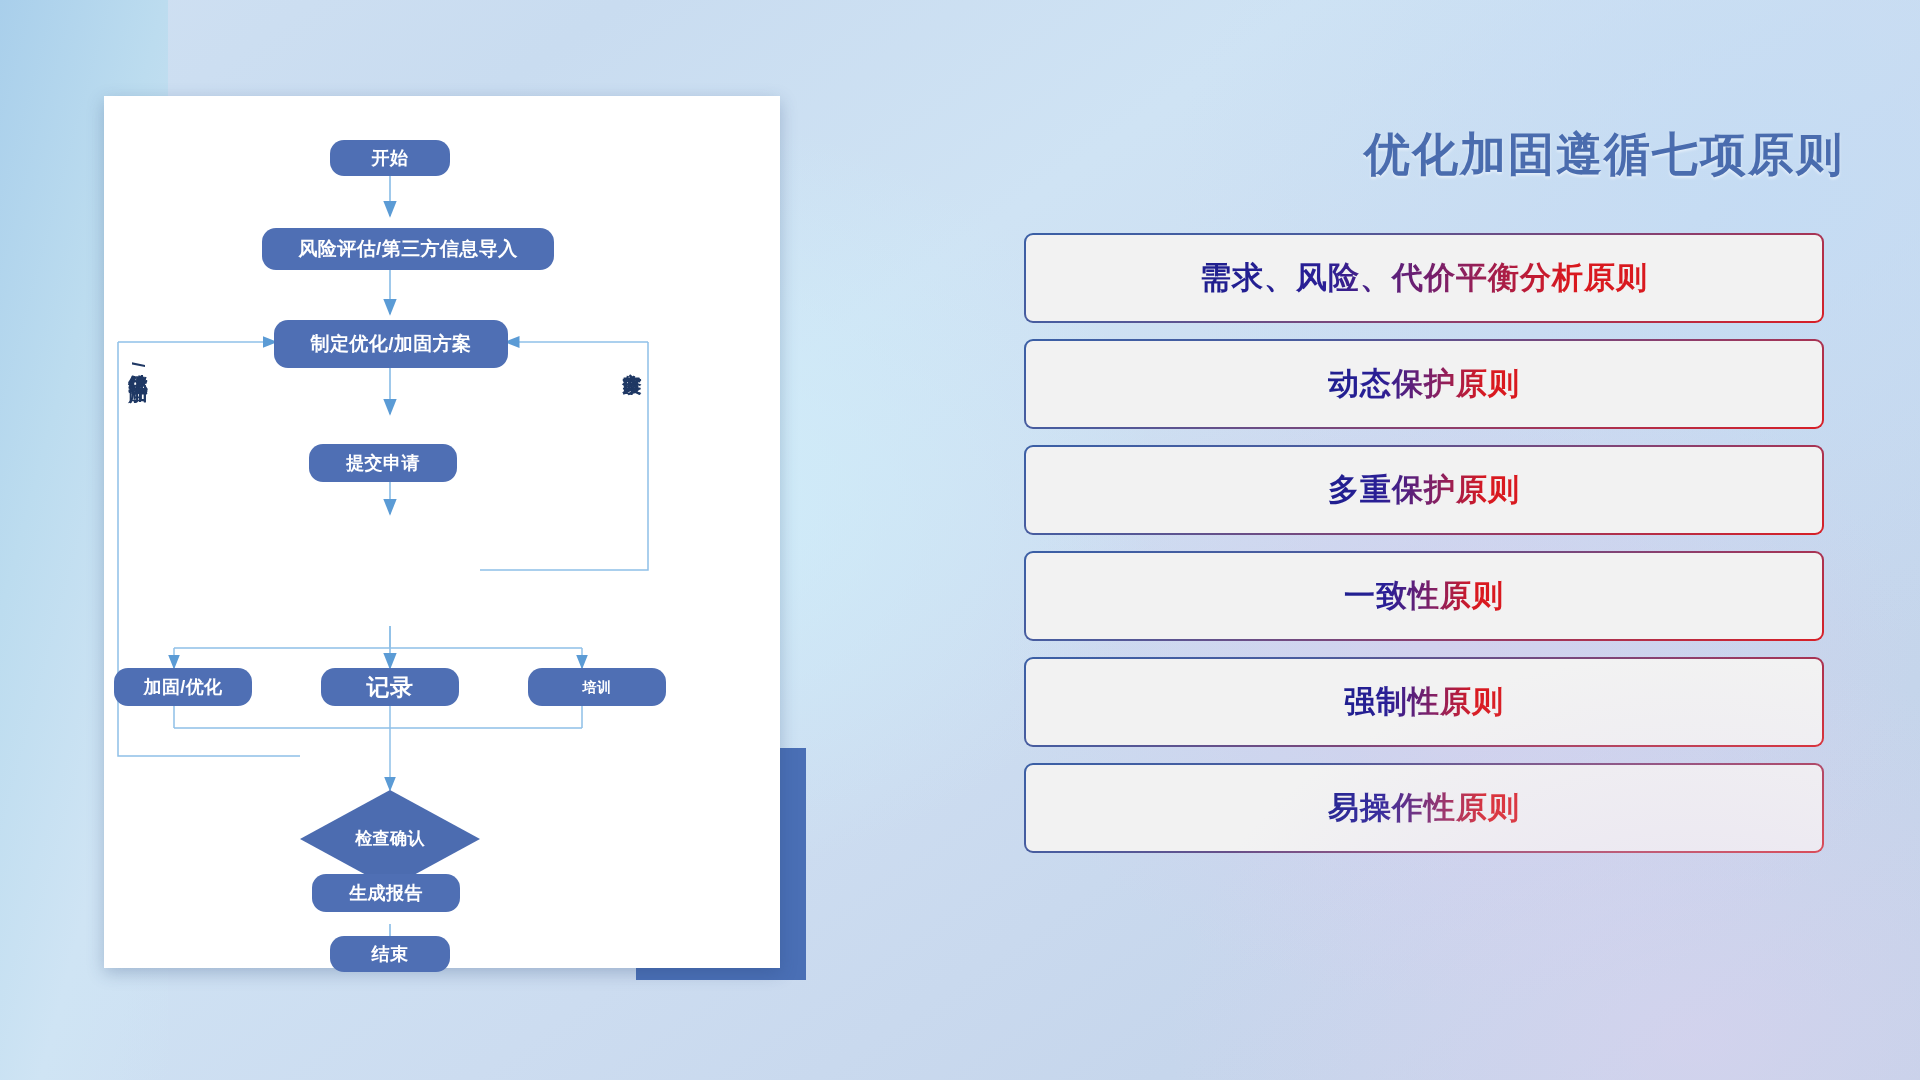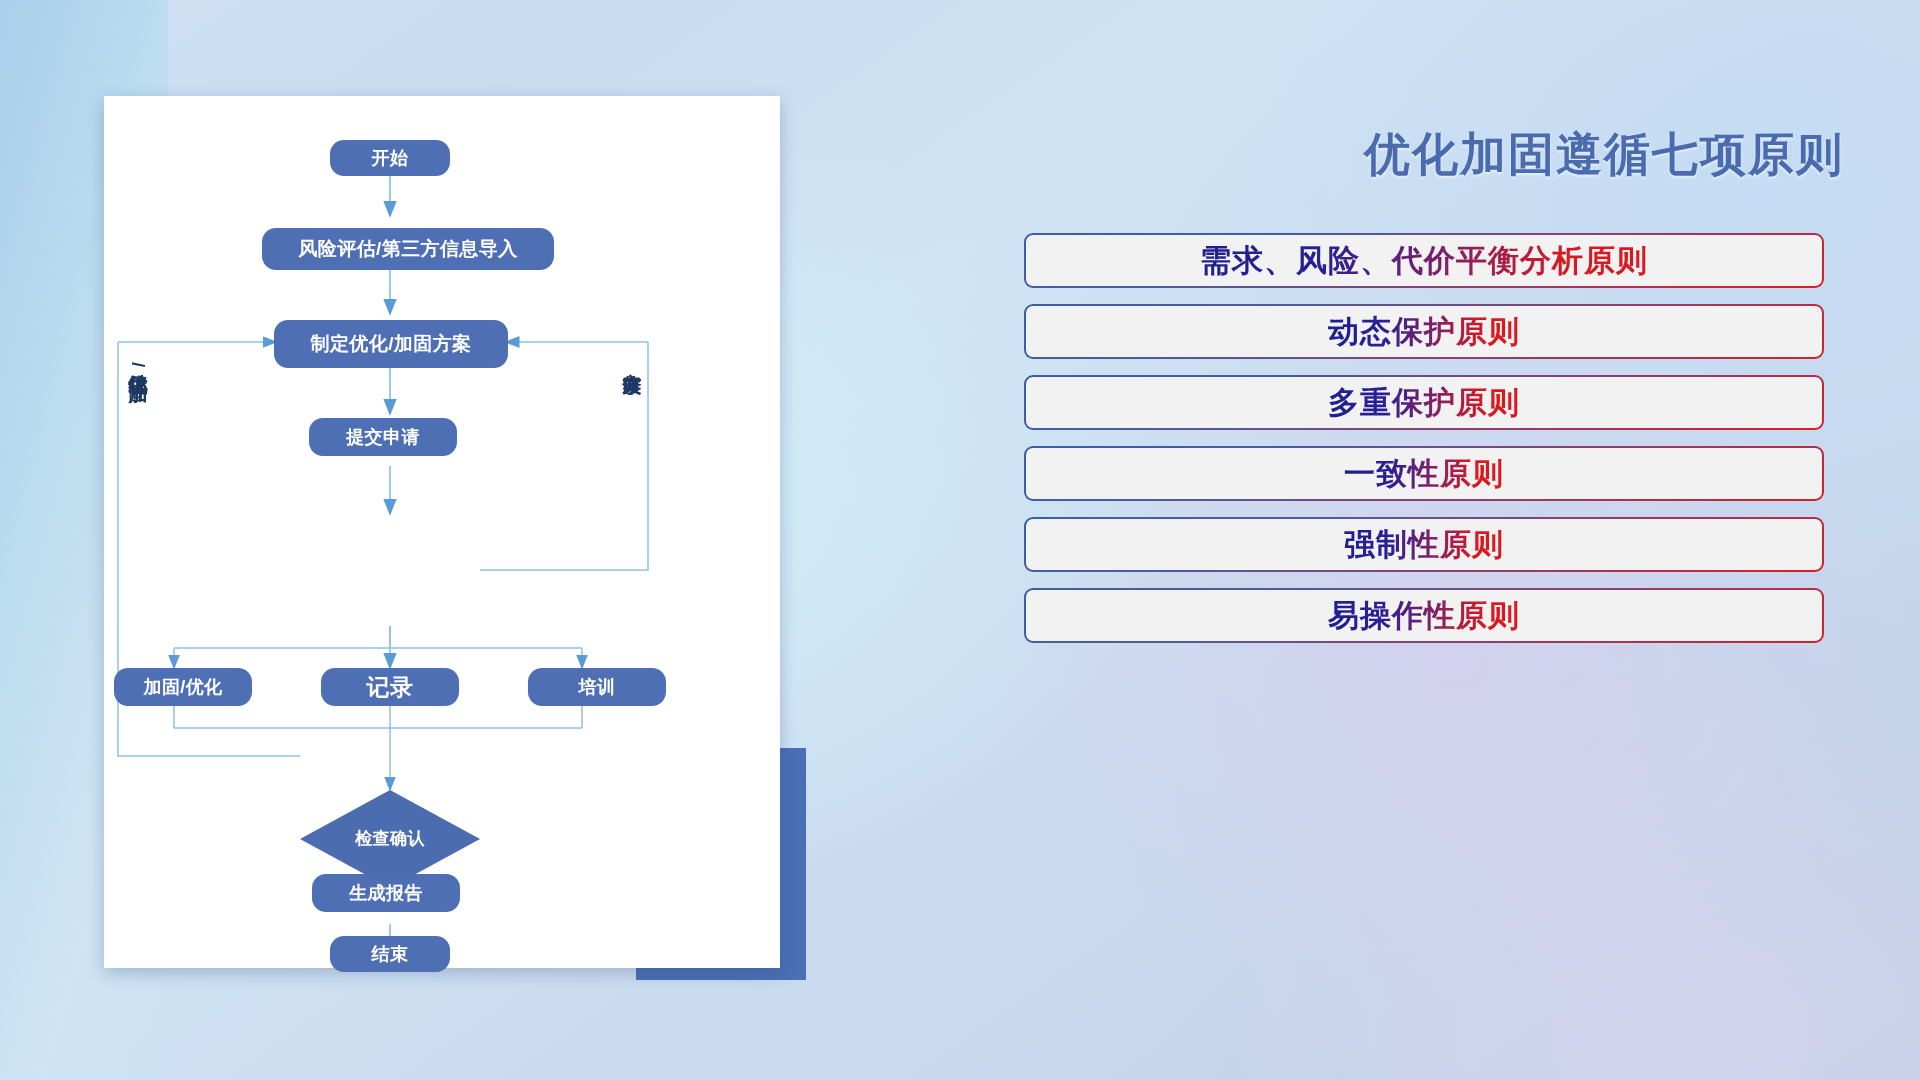--- a/index.html
+++ b/index.html
@@ -106,21 +106,21 @@
     text-shadow: 0 2px 3px rgba(255,255,255,0.55);
   }
 
   #principle-list {
     position: absolute;
     left: 1024px; top: 233px;
     width: 800px;
   }
   .principle-card {
     position: relative;
-    height: 55px;
+    height: 90px;
     margin-bottom: 16px;
     border-radius: 9px;
     padding: 2px;
     background: linear-gradient(160deg, #3b5fa5 0%, #4a5c9e 28%, #8b3f6e 62%, #d81f26 100%);
   }
   .principle-inner {
     height: 100%;
     border-radius: 7px;
     background: #f2f2f2;
     display: flex; align-items: center; justify-content: center;
@@ -199,34 +199,34 @@
       </div>
 
       <div class="node" style="left:158px; top:132px; width:292px; height:42px; font-size:19px;">
         <span>风险评估/第三方信息导入</span>
       </div>
 
       <div class="node" style="left:170px; top:224px; width:234px; height:48px; font-size:19px;">
         <span>制定优化/加固方案</span>
       </div>
 
-      <div class="node" style="left:205px; top:322px; width:148px; height:38px; font-size:18px;">
+      <div class="node" style="left:205px; top:348px; width:148px; height:38px; font-size:18px;">
         <span>提交申请</span>
       </div>
 
 
       <div class="node" style="left:10px; top:572px; width:138px; height:38px; font-size:18px;">
         <span>加固/优化</span>
       </div>
 
       <div class="node" style="left:217px; top:572px; width:138px; height:38px; font-size:23px;justify-content:center;">
         <span>记录</span>
       </div>
 
-      <div class="node" style="left:424px; top:572px; width:138px; height:38px; font-size:18px;">
+      <div class="node" style="left:424px; top:572px; width:138px; height:38px; font-size:14px;">
         <span>培训</span>
       </div>
 
       <div class="node decision" style="left:196px; top:694px; width:180px; height:98px;">
         <span class="dia-shape"></span>
         <span class="dia-label" style="font-size:17px;">检查确认</span>
       </div>
 
       <div class="node" style="left:208px; top:778px; width:148px; height:38px; font-size:18px;">
         <span>生成报告</span>

